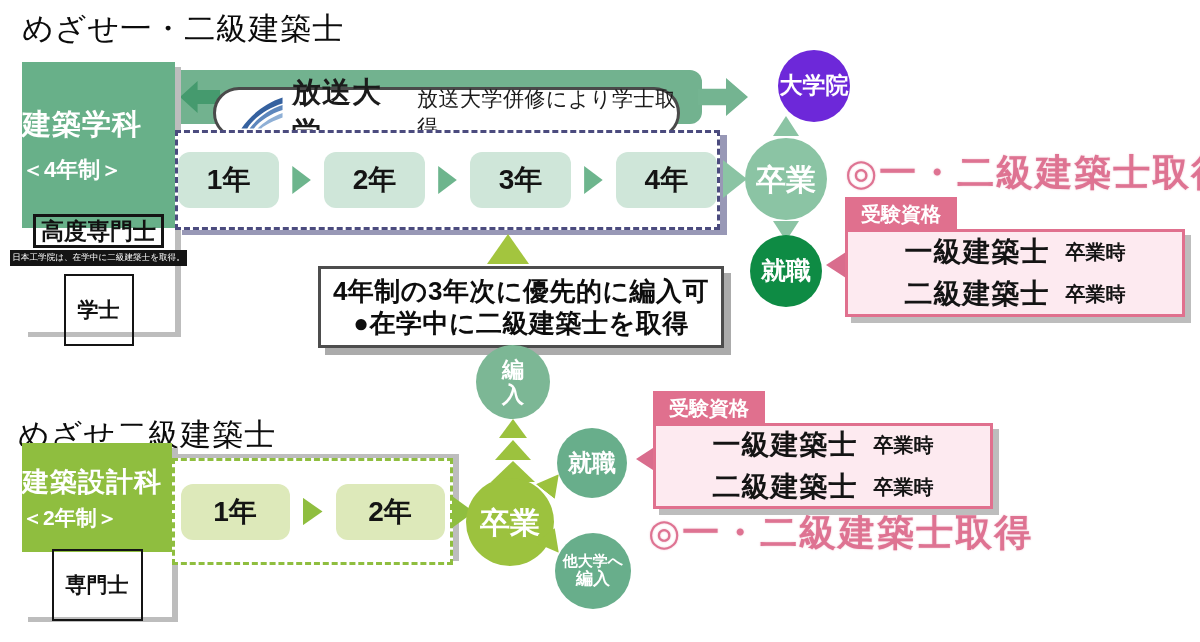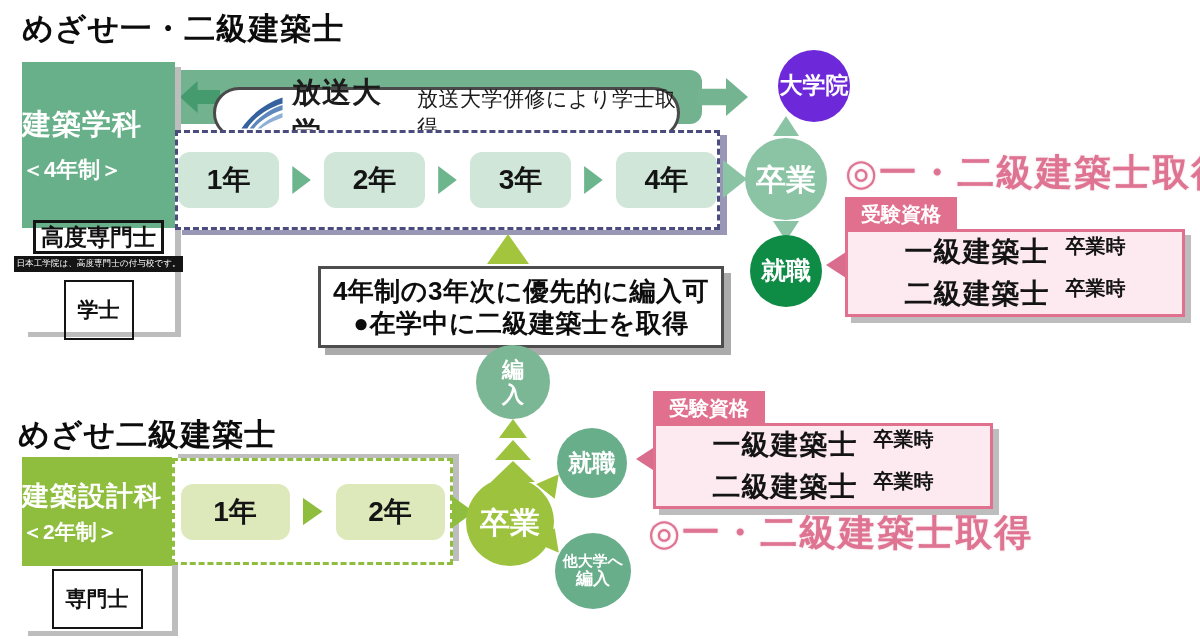--- a/index.html
+++ b/index.html
@@ -7,47 +7,47 @@
   #stage{position:relative;width:1200px;height:642px;background:#fff;overflow:hidden;}
   .abs{position:absolute;}
   .circle{border-radius:50%;display:flex;flex-direction:column;align-items:center;justify-content:center;
           color:#fff;font-weight:800;text-align:center;line-height:1.1;}
   .tri-right{clip-path:polygon(0 0,100% 50%,0 100%);}
   .tri-left {clip-path:polygon(100% 0,0 50%,100% 100%);}
   .tri-up   {clip-path:polygon(50% 0,100% 100%,0 100%);}
   .tri-down {clip-path:polygon(0 0,100% 0,50% 100%);}
   .arrow-left {clip-path:polygon(0 50%,44% 0,44% 28%,100% 28%,100% 72%,44% 72%,44% 100%);}
   .arrow-right{clip-path:polygon(100% 50%,56% 0,56% 28%,0 28%,0 72%,56% 72%,56% 100%);}
-  .heading{font-size:31px;font-weight:700;letter-spacing:1px;color:#0c0c0c;}
+  .heading{font-size:31px;font-weight:400;letter-spacing:1px;color:#0c0c0c;}
   .dept-col{box-shadow:6px 5px 0 #bdbdbd;}
   .dept-green{display:flex;flex-direction:column;align-items:flex-start;justify-content:center;color:#fff;}
   .dept-name{font-size:29px;font-weight:900;letter-spacing:1px;}
   .dept-sys{font-size:22px;font-weight:800;margin-top:10px;}
   .dept-white{background:#fff;display:flex;flex-direction:column;align-items:center;justify-content:center;}
   .badge-big{border:3px solid #141414;font-size:23px;font-weight:800;padding:0 5px;line-height:1.25;}
   .badge-note{background:#141414;color:#fff;font-size:8.6px;padding:2px 2px;margin-top:2px;white-space:nowrap;}
-  .badge-small{border:2.5px solid #141414;font-size:21px;font-weight:800;padding:14px 12px;margin-top:8px;}
+  .badge-small{border:2.5px solid #141414;font-size:21px;font-weight:800;padding:20px 12px;margin-top:8px;}
   .band-oval{background:#fff;border:3px solid #4a4a4a;border-radius:28px;display:flex;align-items:center;}
   .oval-logo-text{font-size:29px;font-weight:900;color:#1b1b1b;margin-left:8px;letter-spacing:1px;}
   .oval-label{font-size:21px;font-weight:400;color:#1b1b1b;margin-left:14px;letter-spacing:0.5px;}
   .dash-band{background:#fff;border:3px dashed #4b4b7e;box-shadow:7px 5px 0 rgba(68,68,122,.55);
              display:flex;align-items:center;justify-content:center;gap:13px;box-sizing:border-box;}
   .dash-band.lime{border-color:#8fbe3f;box-shadow:6px -4px 0 #bdbdbd;}
   .yearbox{width:109px;height:56px;border-radius:12px;display:flex;align-items:center;justify-content:center;
            font-size:28px;font-weight:800;color:#141414;}
   .yearbox.g{background:#cfe6d9;}
   .yearbox.l{background:#dde9ba;}
   .year-arrow{width:20px;height:28px;}
   .result-headline{font-size:37px;font-weight:900;color:#de7392;letter-spacing:2px;white-space:nowrap;
                    text-shadow:0 0 2px rgba(222,115,146,.45);}
   .exam-tab{background:#e0708e;color:#fff;font-size:20px;font-weight:800;display:flex;align-items:center;
             justify-content:center;z-index:3;}
   .exam-box{background:#fdeaf0;border:3px solid #e0708e;box-shadow:6px 6px 0 #bdbdbd;display:flex;
             flex-direction:column;align-items:center;justify-content:center;gap:4px;box-sizing:border-box;z-index:2;}
-  .exam-row{display:flex;align-items:flex-start;gap:16px;}
+  .exam-row{display:flex;align-items:center;gap:16px;}
   .exam-lic{font-size:28px;font-weight:900;color:#141414;letter-spacing:1px;}
   .exam-tim{font-size:20px;font-weight:800;color:#141414;}
   .note-box{background:#fff;border:3.5px solid #4d4d4d;box-shadow:7px 7px 0 #ababab;display:flex;
             flex-direction:column;align-items:center;justify-content:center;box-sizing:border-box;}
   .note-line{font-size:26px;font-weight:900;color:#0d0d0d;line-height:1.25;letter-spacing:0.5px;}
   .vtext{width:26px;word-break:break-all;font-size:22px;font-weight:800;line-height:1.15;}
 </style>
 </head>
 <body>
 
@@ -71,21 +71,21 @@
     <span class="oval-label">放送大学併修により学士取得</span>
   </div>
 
   <div class="abs dept-col" style="left:22px;top:62px;width:153px;">
     <div class="dept-green" style="height:166px;background:#68b089;">
       <div class="dept-name">建築学科</div>
       <div class="dept-sys">＜4年制＞</div>
     </div>
     <div class="dept-white" style="height:104px;">
       <div class="badge-big">高度専門士</div>
-      <div class="badge-note">日本工学院は、高度専門士の付与校です。</div>
+      <div class="badge-note">日本工学院は、在学中に二級建築士を取得。</div>
       <div class="badge-small">学士</div>
     </div>
   </div>
 
   <div class="abs dash-band" style="left:175px;top:130px;width:545px;height:100px;">
     <div class="yearbox g">1年</div>
     <div class="year-arrow tri-right" style="background:#6db58d;"></div>
     <div class="yearbox g">2年</div>
     <div class="year-arrow tri-right" style="background:#6db58d;"></div>
     <div class="yearbox g">3年</div>
@@ -122,21 +122,21 @@
 
   <div class="abs circle" style="left:476px;top:345px;width:74px;height:74px;background:#7cb795;">
     <div class="vtext">編入</div>
   </div>
   <div class="abs tri-up" style="left:499px;top:419px;width:28px;height:19px;background:#9cc23e;"></div>
   <div class="abs tri-up" style="left:495px;top:440px;width:36px;height:20px;background:#9cc23e;"></div>
   <div class="abs tri-up" style="left:491px;top:461px;width:44px;height:21px;background:#9cc23e;"></div>
 
   <div class="abs heading" style="left:18px;top:414px;">めざせ二級建築士</div>
 
-  <div class="abs dept-col" style="left:22px;top:457px;width:150px;">
+  <div class="abs dept-col" style="left:22px;top:443px;width:150px;">
     <div class="dept-green" style="height:109px;background:#8fbe3f;">
       <div class="dept-name" style="font-size:27px;">建築設計科</div>
       <div class="dept-sys" style="font-size:21px;margin-top:4px;">＜2年制＞</div>
     </div>
     <div class="dept-white" style="height:65px;">
       <div class="badge-small" style="margin-top:0;">専門士</div>
     </div>
   </div>
 
   <div class="abs dash-band lime" style="left:172px;top:458px;width:281px;height:107px;">

